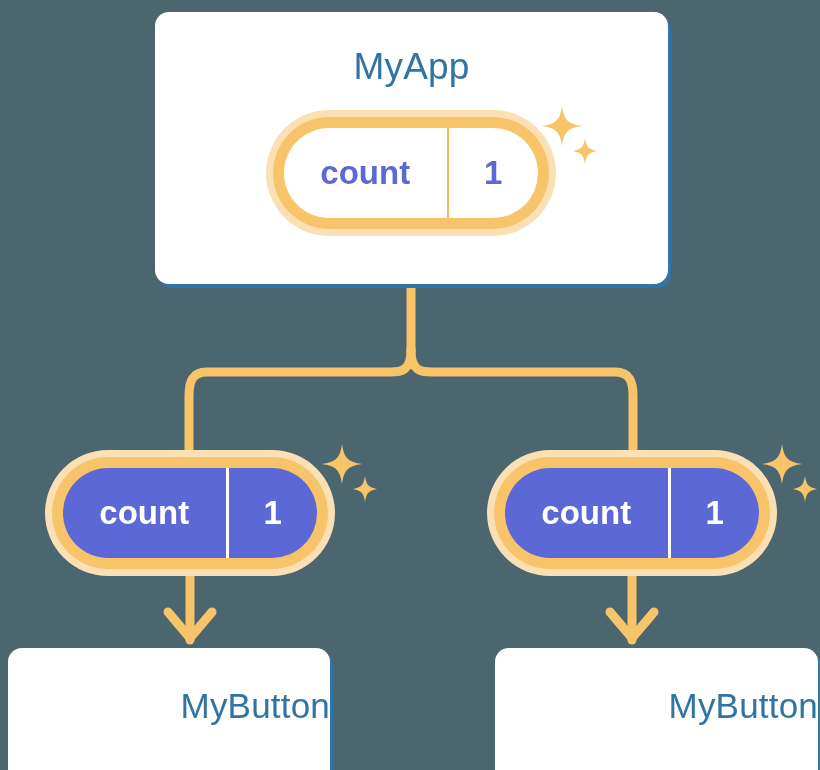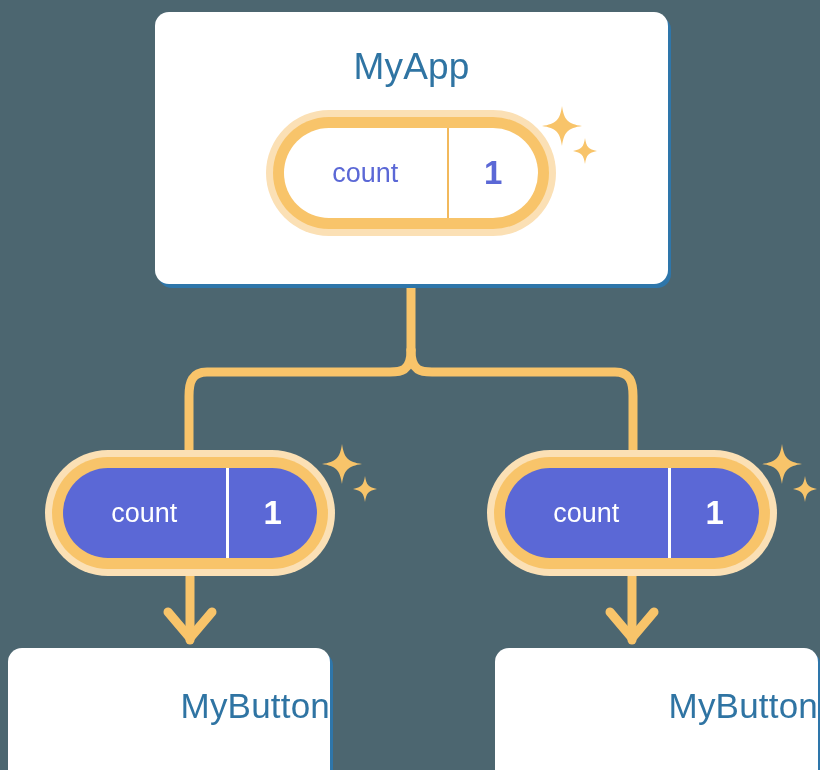--- a/index.html
+++ b/index.html
@@ -108,22 +108,22 @@
     overflow: hidden;
   }
   .pill-key, .pill-val {
     display: flex;
     align-items: center;
     justify-content: center;
     box-sizing: border-box;
   }
   .pill-key {
     flex: 0 0 64%;
-    font-size: 27px;
-    font-weight: 400;
+    font-size: 33px;
+    font-weight: 700;
   }
   .pill-val {
     flex: 1 1 auto;
     font-size: 33px;
     font-weight: 700;
   }
 
   
   .pill-light .pill-body {
     background: #ffffff;

